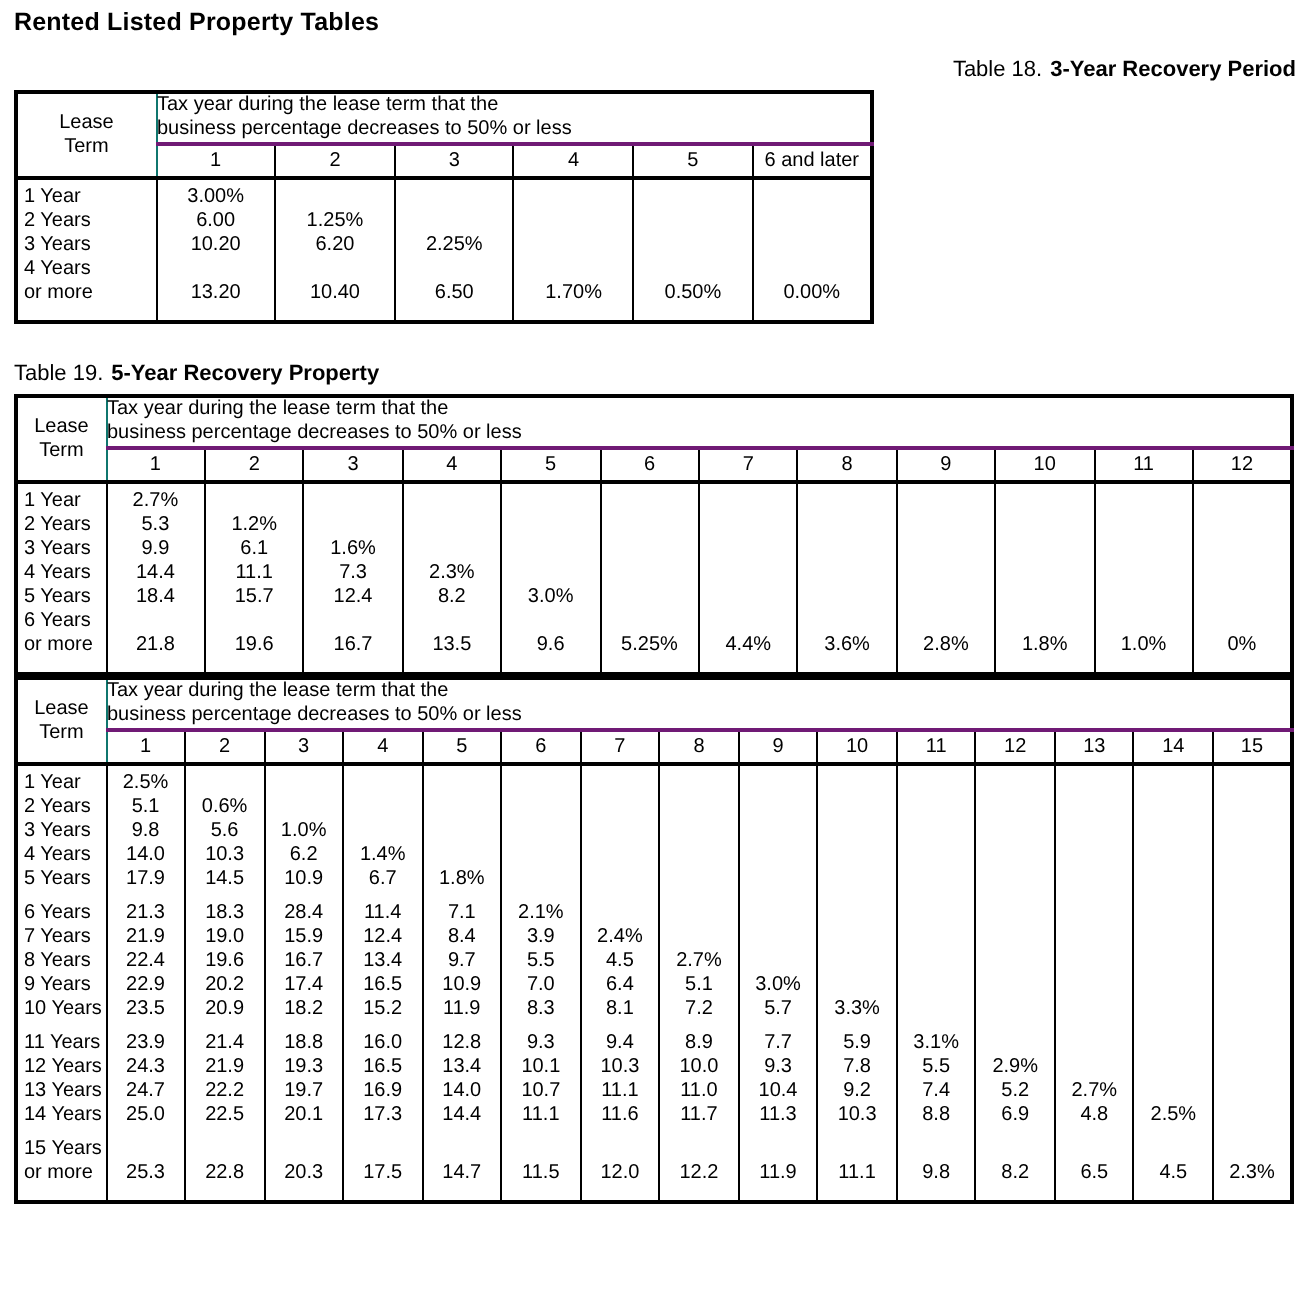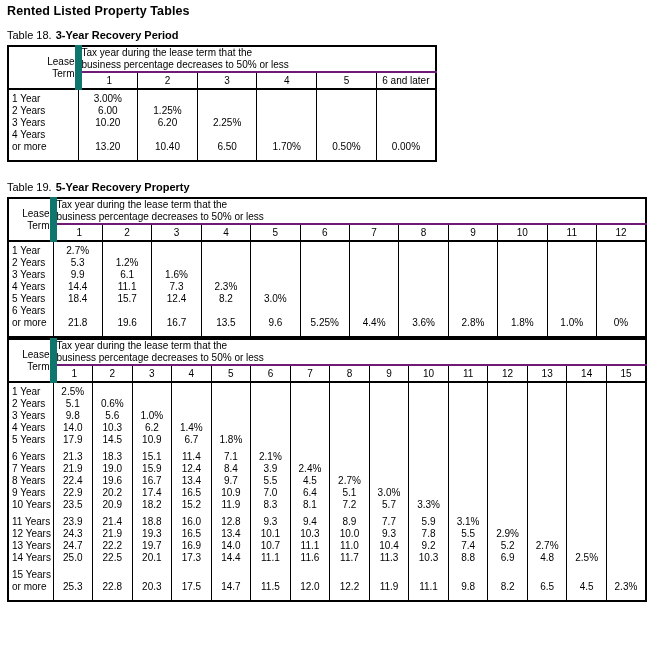--- a/index.html
+++ b/index.html
@@ -8,32 +8,32 @@
     font-family:"Liberation Sans", sans-serif; color:#000;
     -webkit-font-smoothing:antialiased;
   }
   .page { padding:4px 7px 4px 7px; }
   .main-title {
     font-size:12.5px; font-weight:bold; line-height:14px; margin:0;
     letter-spacing:0.1px;
   }
   .table-caption { font-size:11px; line-height:13px; margin:0 0 3px 0; }
   .table-caption .cap-title { font-weight:bold; margin-left:4px; }
-  .s18 .table-caption { margin-top:11px; }
+  .s18 .table-caption { margin-top:11px;text-align:right; }
   .s19 .table-caption { margin-top:19px; }
   .s20 .table-caption { margin-top:27px; }
 
   table.tbl {
     border-collapse:collapse; table-layout:fixed;
     border:2px solid #000; background:#fff;
   }
   .tbl th, .tbl td { font-size:10px; font-weight:normal; padding:0; }
   .lease-th {
-    border-right:7px solid #0f766e; border-bottom:2px solid #000;
-    text-align:right; white-space:pre-line; line-height:12px; font-size:10px;
+    border-right:1px solid #0f766e; border-bottom:2px solid #000;
+    text-align:center; white-space:pre-line; line-height:12px; font-size:10px;
   }
   .tax-th {
     border-bottom:2px solid #701a75; text-align:left; white-space:pre-line;
     line-height:12px; padding:3px 0 2px 0;
   }
   .num-th {
     border-right:1px solid #000; border-bottom:2px solid #000;
     text-align:center; height:15px; line-height:15px;
   }
   .tbl tbody td {
@@ -503,21 +503,21 @@
               <td class="val"></td>
               <td class="val"></td>
               <td class="val"></td>
               <td class="val"></td>
               <td class="val"></td>
             </tr>
             <tr>
               <td class="lbl">6 Years</td>
               <td class="val">21.3</td>
               <td class="val">18.3</td>
-              <td class="val">15.1</td>
+              <td class="val">28.4</td>
               <td class="val">11.4</td>
               <td class="val">7.1</td>
               <td class="val">2.1%</td>
               <td class="val"></td>
               <td class="val"></td>
               <td class="val"></td>
               <td class="val"></td>
               <td class="val"></td>
               <td class="val"></td>
               <td class="val"></td>

